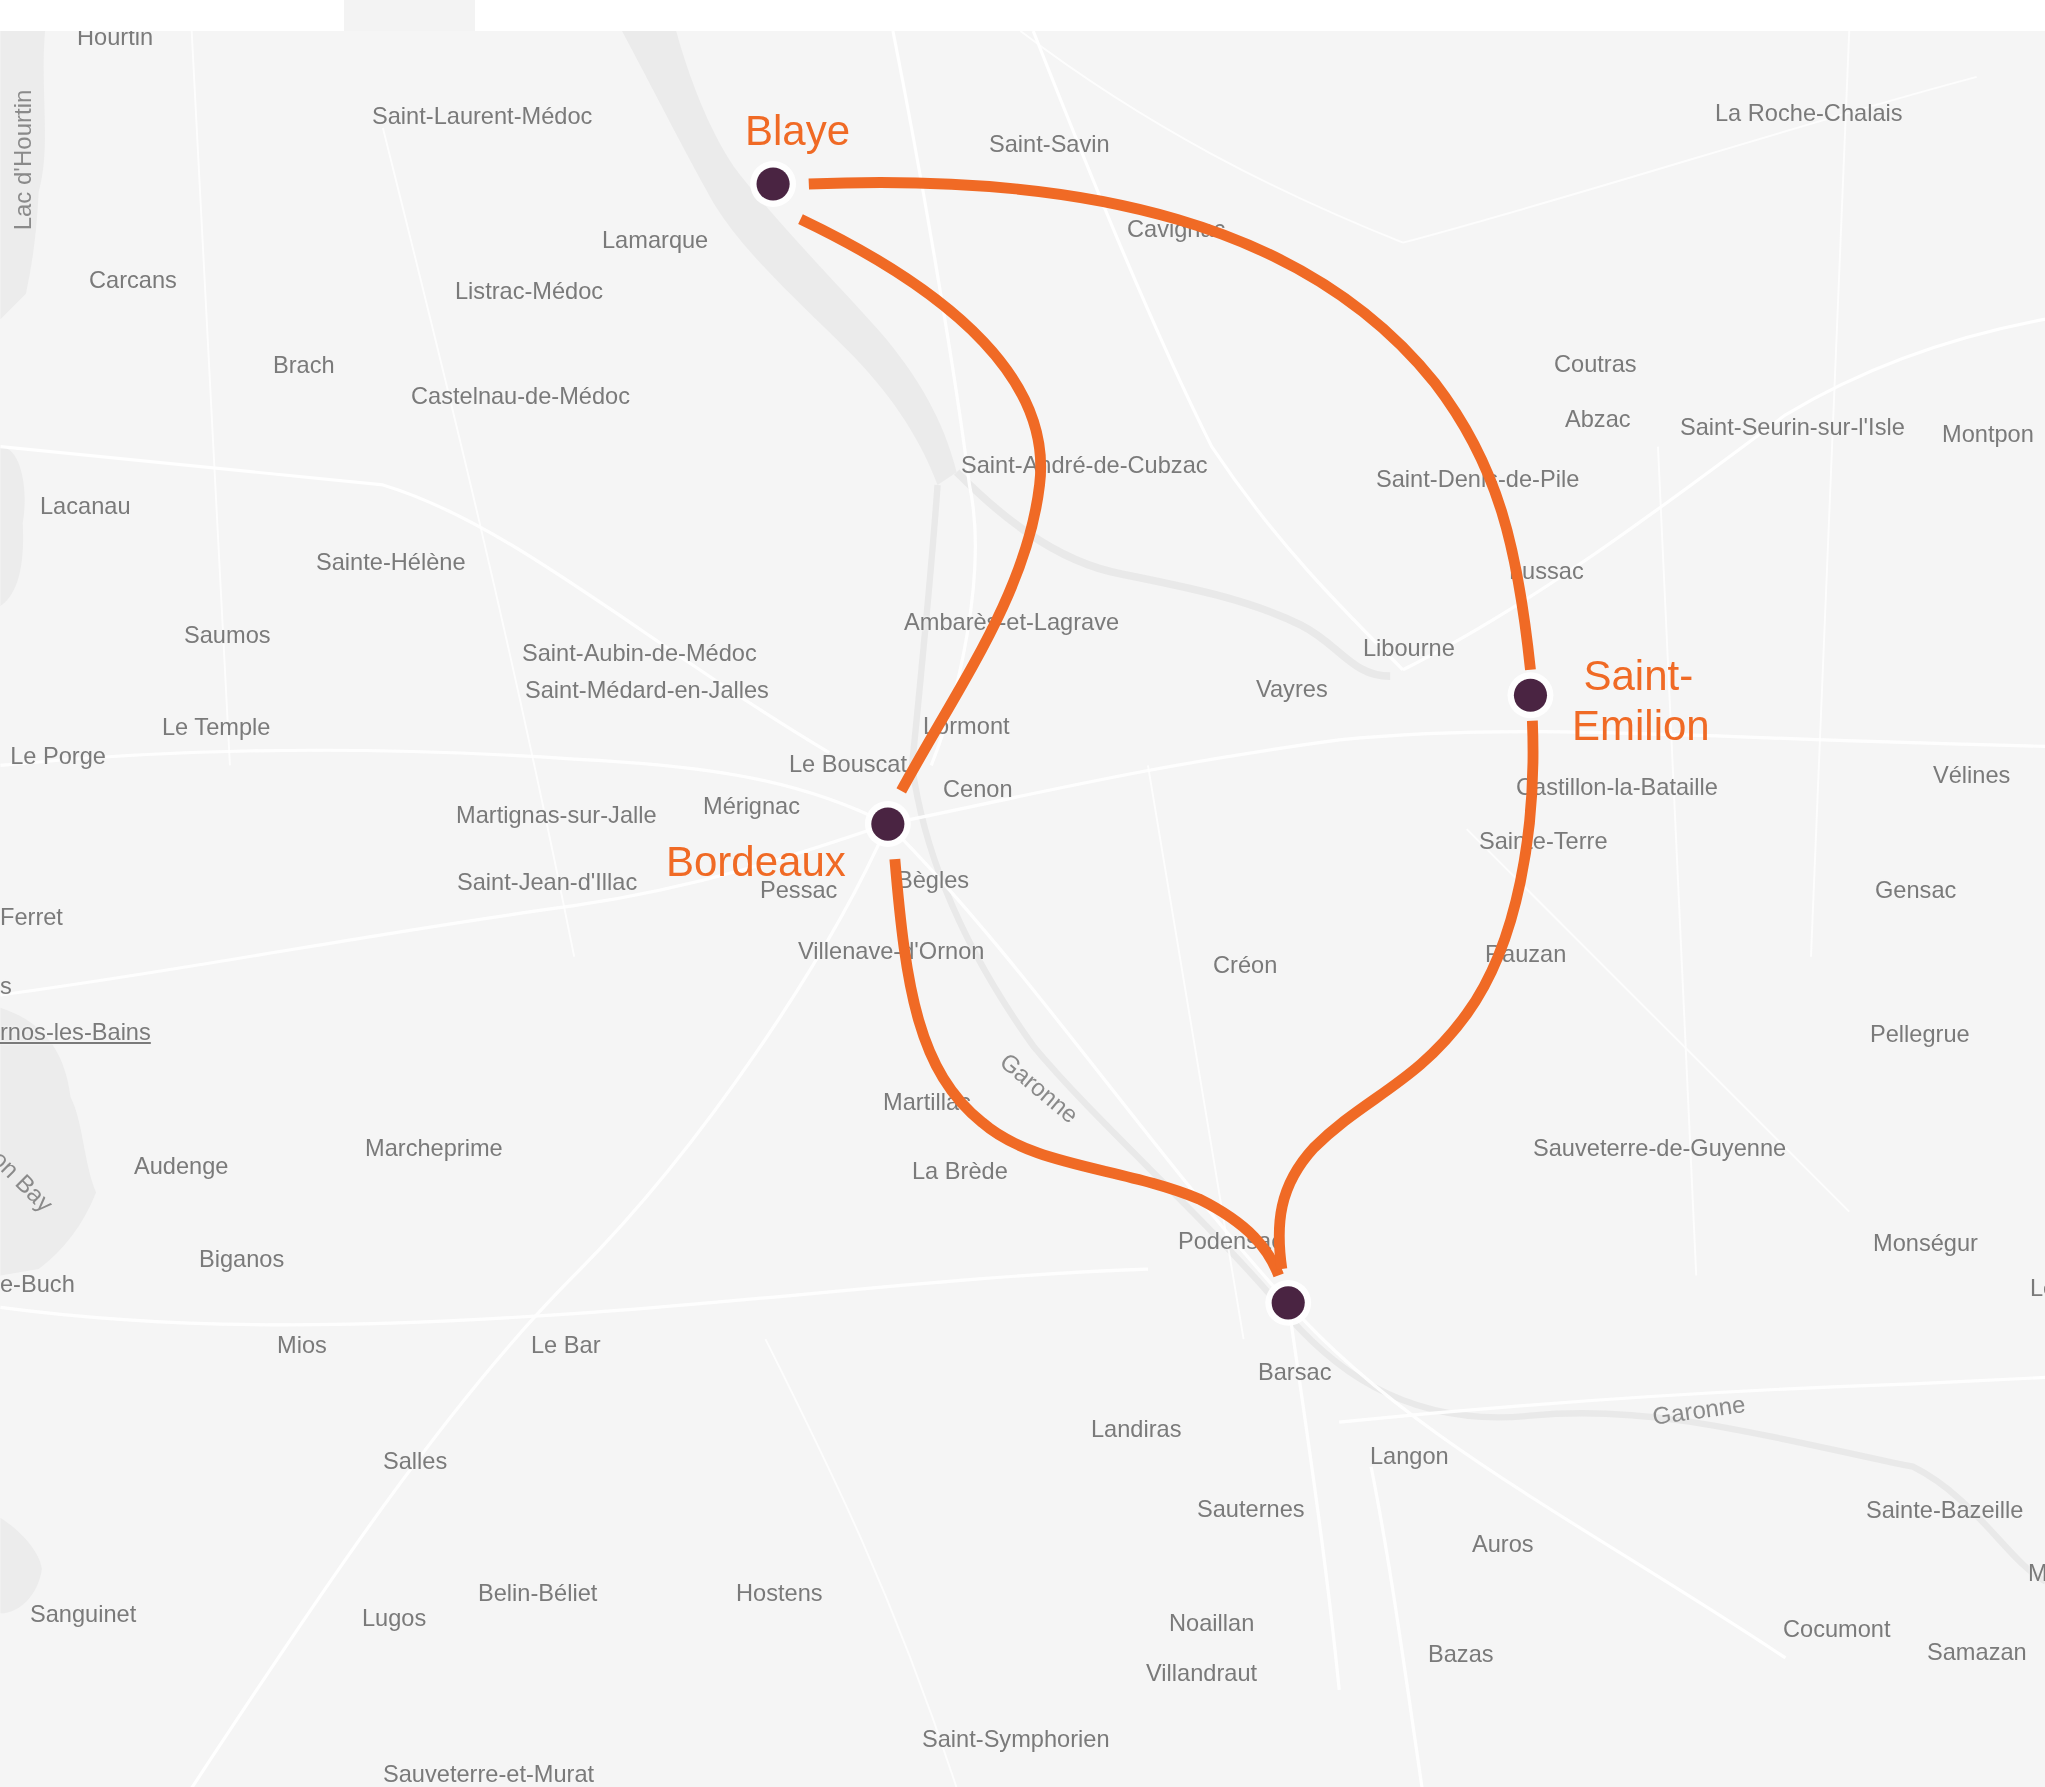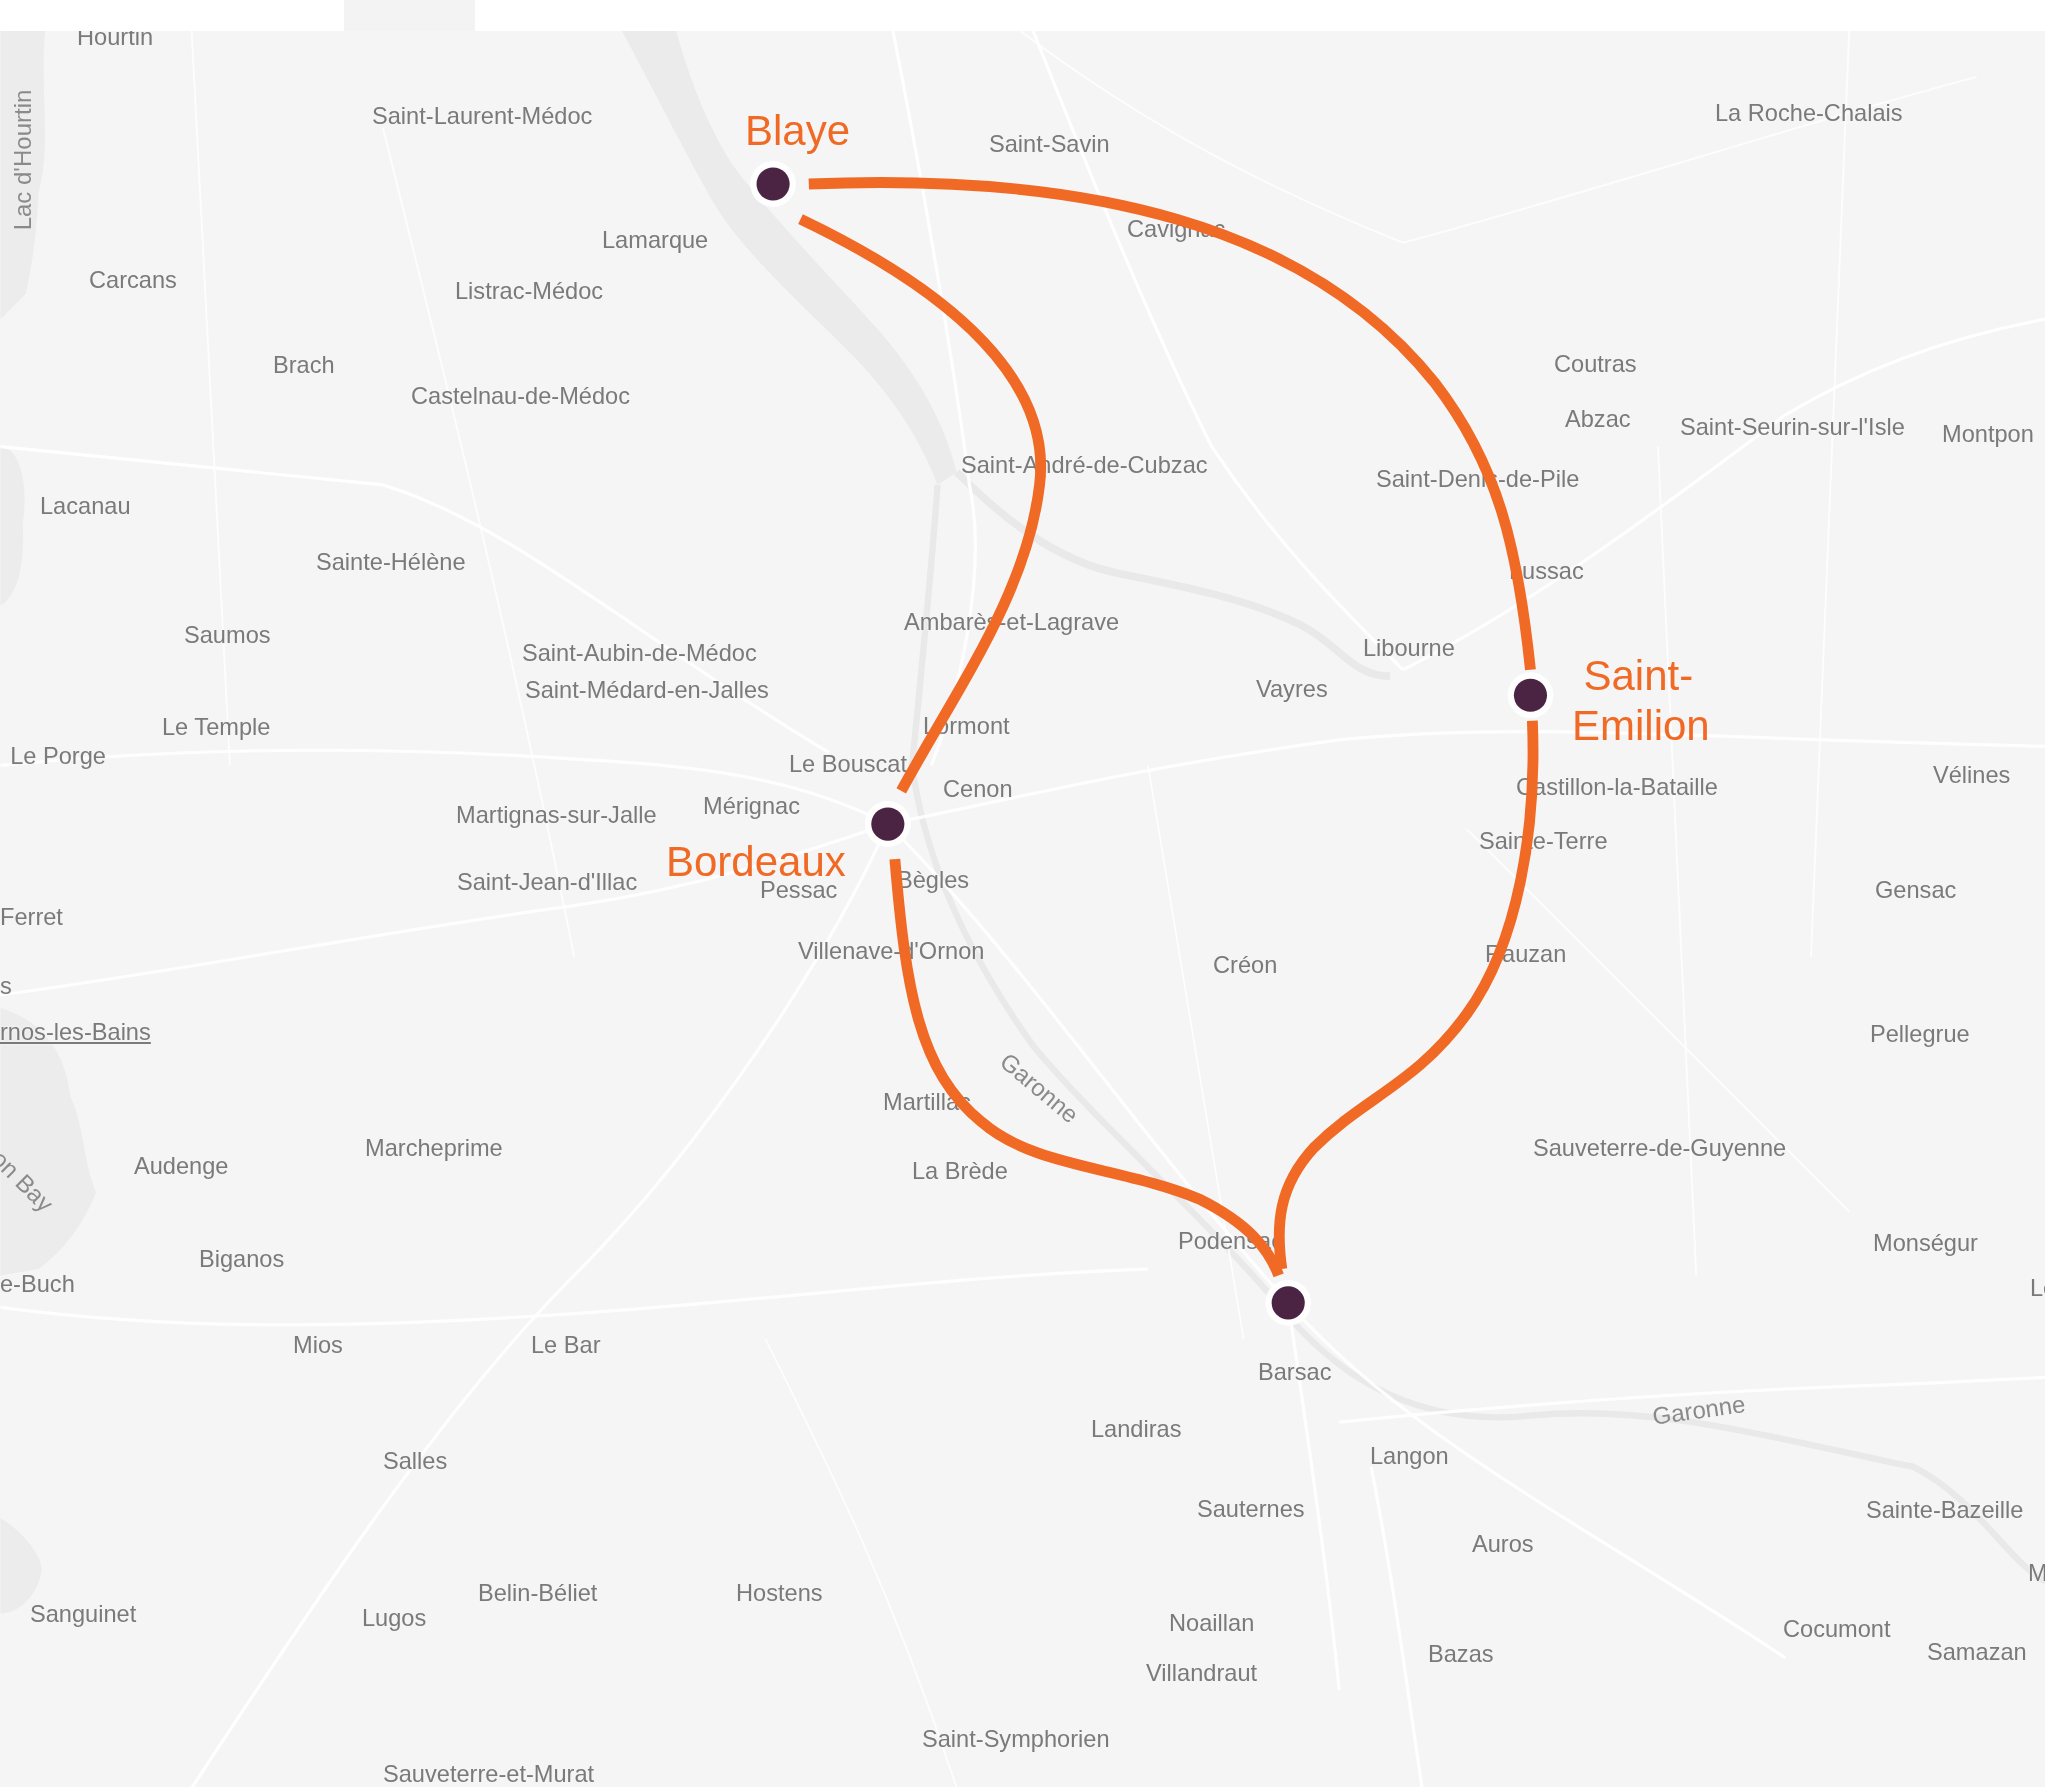--- a/index.html
+++ b/index.html
@@ -97,21 +97,21 @@
       <div class="place" style="left: 10.2px; top: 714px;">Le Porge</div>
       <div class="place" style="left: 456px; top: 773px;">Martignas-sur-Jalle</div>
       <div class="place" style="left: 457px; top: 840px;">Saint-Jean-d'Illac</div>
       <div class="place" style="left: 0px; top: 875px;">Ferret</div>
       <div class="place" style="left: 0px; top: 944px;">s</div>
       <div class="place" style="left: 0px; top: 990px; text-decoration: underline;">rnos-les-Bains</div>
       <div class="place" style="left: 134px; top: 1124px;">Audenge</div>
       <div class="place" style="left: 365px; top: 1106px;">Marcheprime</div>
       <div class="place" style="left: 199px; top: 1217px;">Biganos</div>
       <div class="place" style="left: 0px; top: 1242px;">e-Buch</div>
-      <div class="place" style="left: 277px; top: 1303px; margin-left: 16px;">Mios</div>
+      <div class="place" style="left: 277px; top: 1303px;">Mios</div>
       <div class="place" style="left: 531px; top: 1303px;">Le Bar</div>
       <div class="place" style="left: 383px; top: 1419px;">Salles</div>
       <div class="place" style="left: 478px; top: 1551px;">Belin-Béliet</div>
       <div class="place" style="left: 362px; top: 1576px;">Lugos</div>
       <div class="place" style="left: 30px; top: 1572px;">Sanguinet</div>
       <div class="place" style="left: 736px; top: 1551px;">Hostens</div>
       <div class="place" style="left: 922px; top: 1697px;">Saint-Symphorien</div>
       <div class="place" style="left: 989px; top: 102px;">Saint-Savin</div>
       <div class="place" style="left: 1127px; top: 187px;">Cavignac</div>
       <div class="place" style="left: 961px; top: 423px;">Saint-André-de-Cubzac</div>

